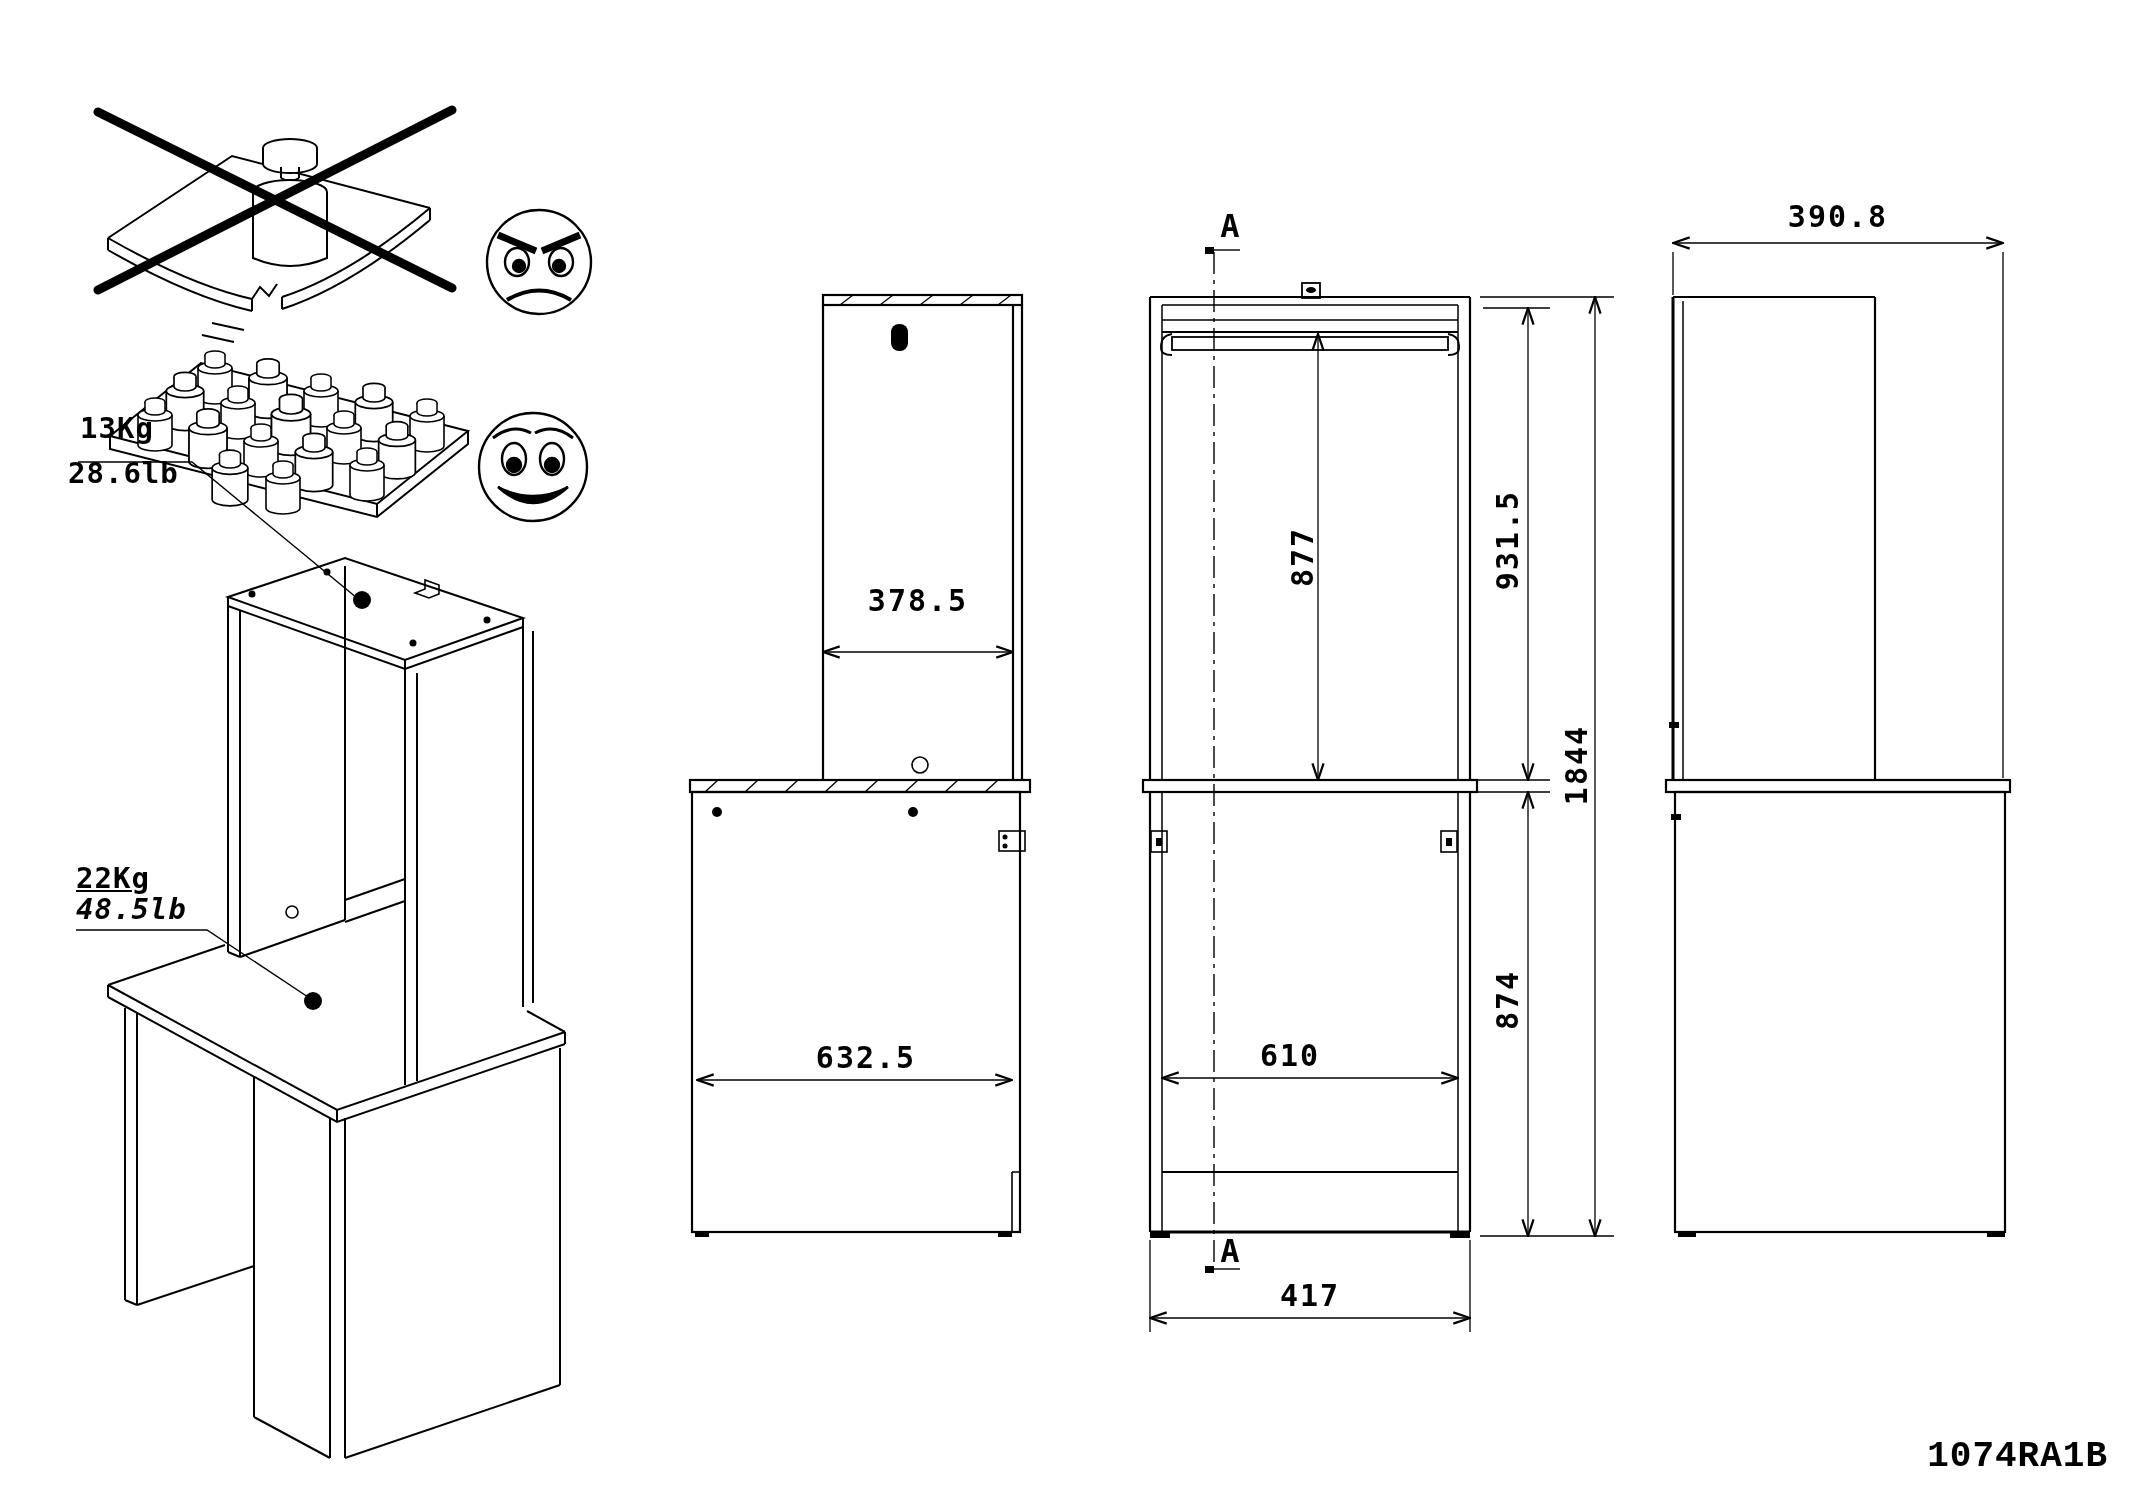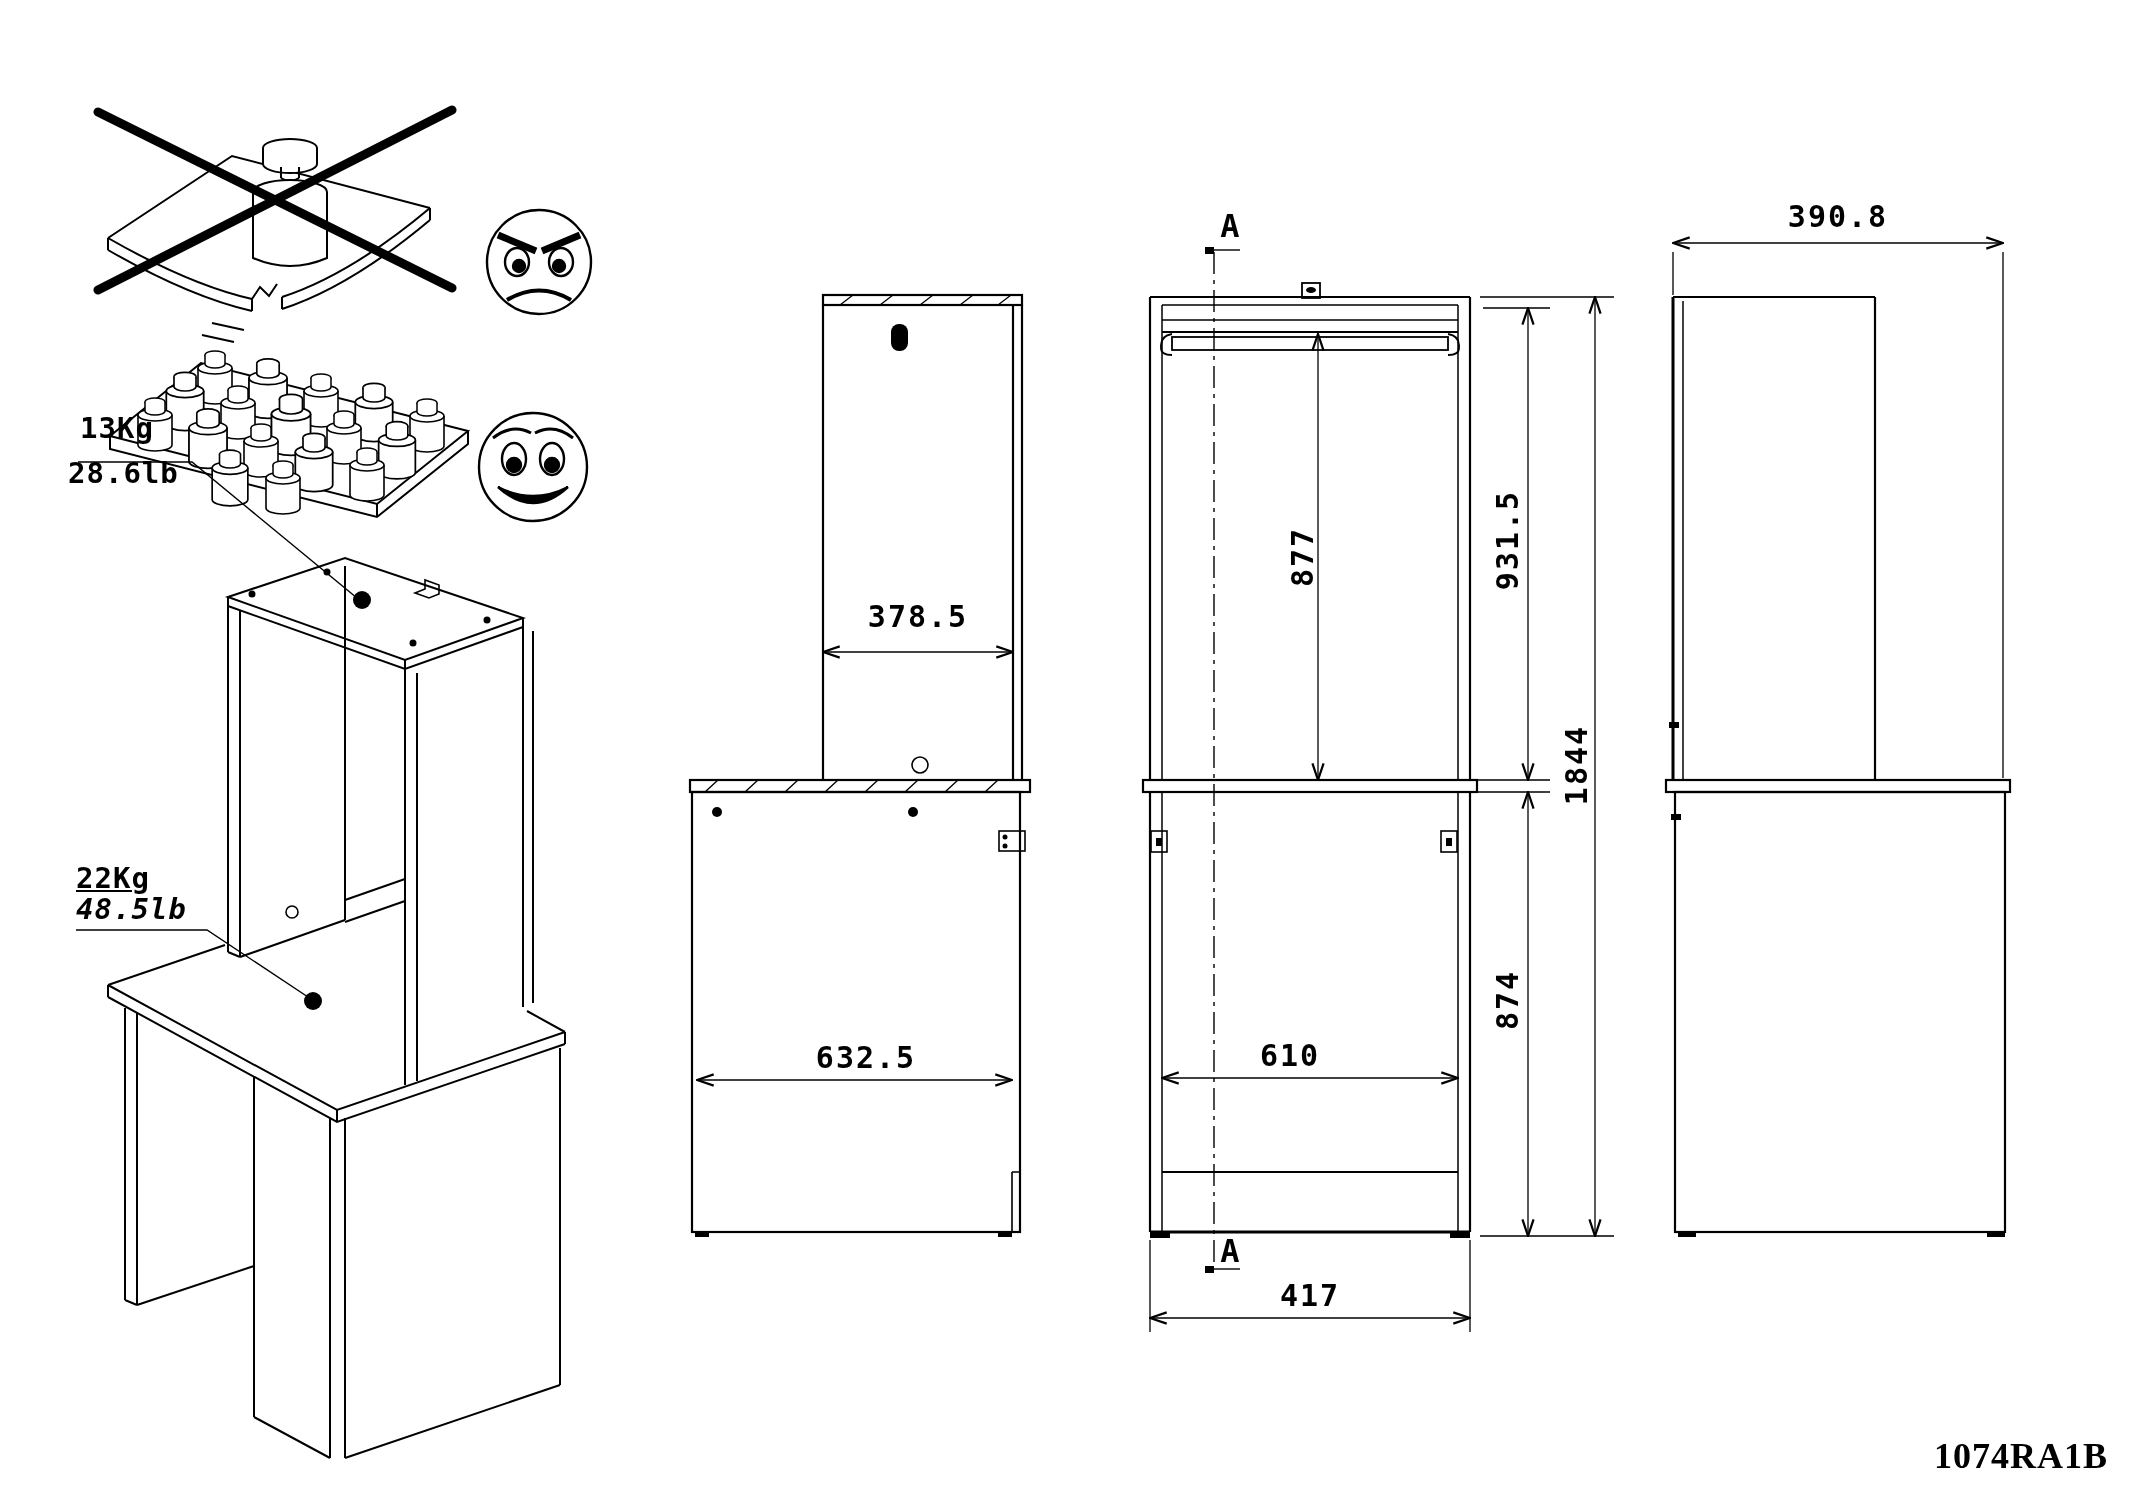--- a/index.html
+++ b/index.html
@@ -5,21 +5,21 @@
   html,body{margin:0;padding:0;background:#fff;}
   #canvas{position:relative;width:2134px;height:1509px;background:#fff;overflow:hidden;
           font-family:"DejaVu Sans Mono", monospace;}
   svg{position:absolute;left:0;top:0;}
   .lbl{position:absolute;color:#000;font-weight:bold;white-space:nowrap;
        font-family:"DejaVu Sans Mono", monospace;}
   .dim{font-size:30px;letter-spacing:2px;transform:translate(-50%,-50%);}
   .dim.vert{transform:translate(-50%,-50%) rotate(-90deg);}
   .kg{font-size:29px;letter-spacing:1px;}
   .markA{font-size:32px;transform:translate(-50%,-50%);}
-  .part{font-size:36px;letter-spacing:1px;font-family:Liberation Serif, serif;
+  .part{font-size:36px;letter-spacing:1px;font-family:Liberation Mono, monospace;
         transform:translate(-100%,-50%);}
 </style>
 </head>
 <body>
 
 <div id="canvas">
 
 <svg width="2134" height="1509" viewBox="0 0 2134 1509">
   <defs>
     <marker id="ar" viewBox="0 0 14 10" refX="13" refY="5" markerWidth="15" markerHeight="11" orient="auto-start-reverse">
@@ -237,21 +237,21 @@
     <path d="M1673,252 V295 M2003,252 V778"></path>
     <path d="M1673,243 H2003" marker-start="url(#ar)" marker-end="url(#ar)"></path>
   </g>
 </svg>
 
 <div class="lbl kg" style="left:80px;top:411px;">13Kg</div>
 <div class="lbl kg" style="left:68px;top:424px;margin-top:32px;">28.6lb</div>
 <div class="lbl kg" style="left:76px;top:861px;text-decoration:underline;">22Kg</div>
 <div class="lbl kg" style="left:76px;top:892px;font-style:italic;">48.5lb</div>
 
-<div class="lbl dim" style="left:918px;top:616px;">378.5</div>
+<div class="lbl dim" style="left:918px;top:600px;">378.5</div>
 <div class="lbl dim" style="left:866px;top:1057px;">632.5</div>
 
 <div class="lbl markA" style="left:1230px;top:226px;">A</div>
 <div class="lbl markA" style="left:1230px;top:1251px;">A</div>
 
 <div class="lbl dim vert" style="left:1302px;top:557px;">877</div>
 <div class="lbl dim vert" style="left:1507px;top:540px;">931.5</div>
 <div class="lbl dim vert" style="left:1576px;top:765px;">1844</div>
 <div class="lbl dim vert" style="left:1507px;top:1000px;">874</div>
 

